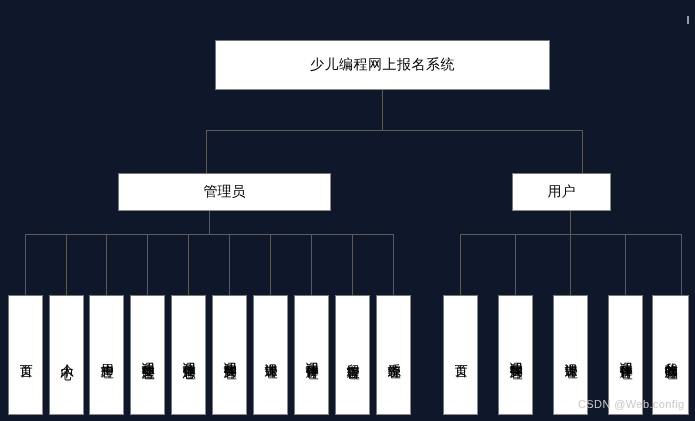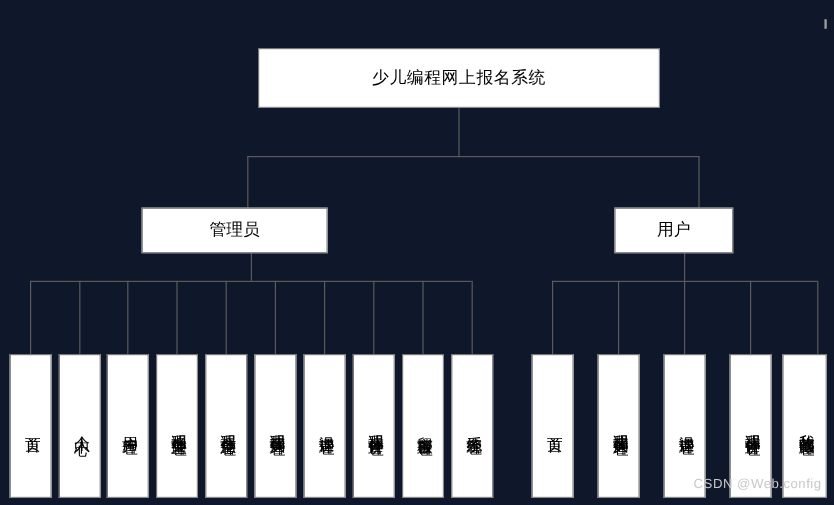--- a/index.html
+++ b/index.html
@@ -25,21 +25,21 @@
     color:#000;
     z-index:3;
   }
   .node.root{
     left:215px;top:40px;width:335px;height:50px;
     font-size:14px;letter-spacing:.5px;
   }
   .node.mid{
     height:38px;font-size:14px;
   }
-  .node.mid.admin{left:118px;top:173px;width:155px;}
+  .node.mid.admin{left:118px;top:173px;width:213px;}
   .node.mid.user{left:512px;top:173px;width:99px;}
 
   
   .node.leaf{
     top:295px;height:120px;
     font-size:13px;
     line-height:1.12;
     writing-mode:vertical-rl;
     text-orientation:upright;
     padding:4px 0;

